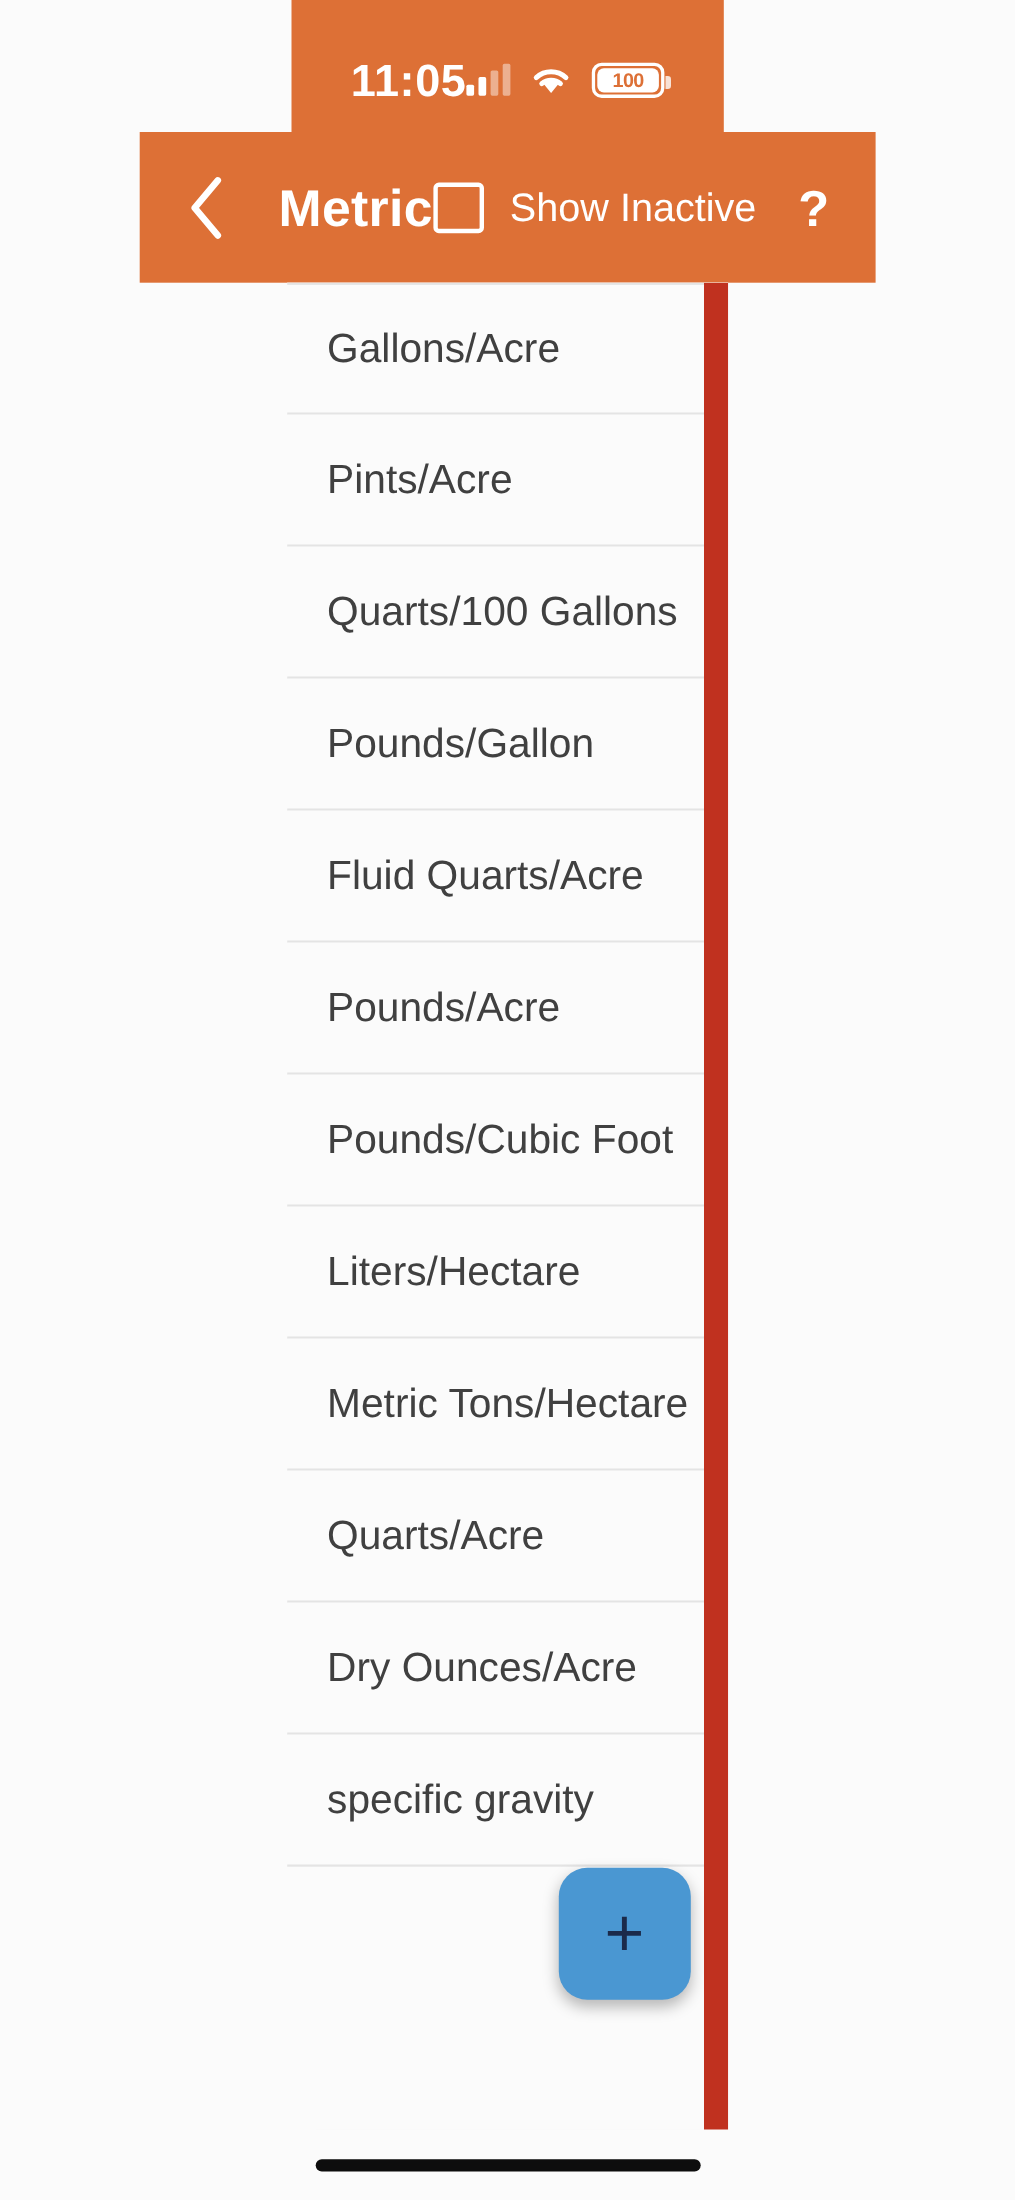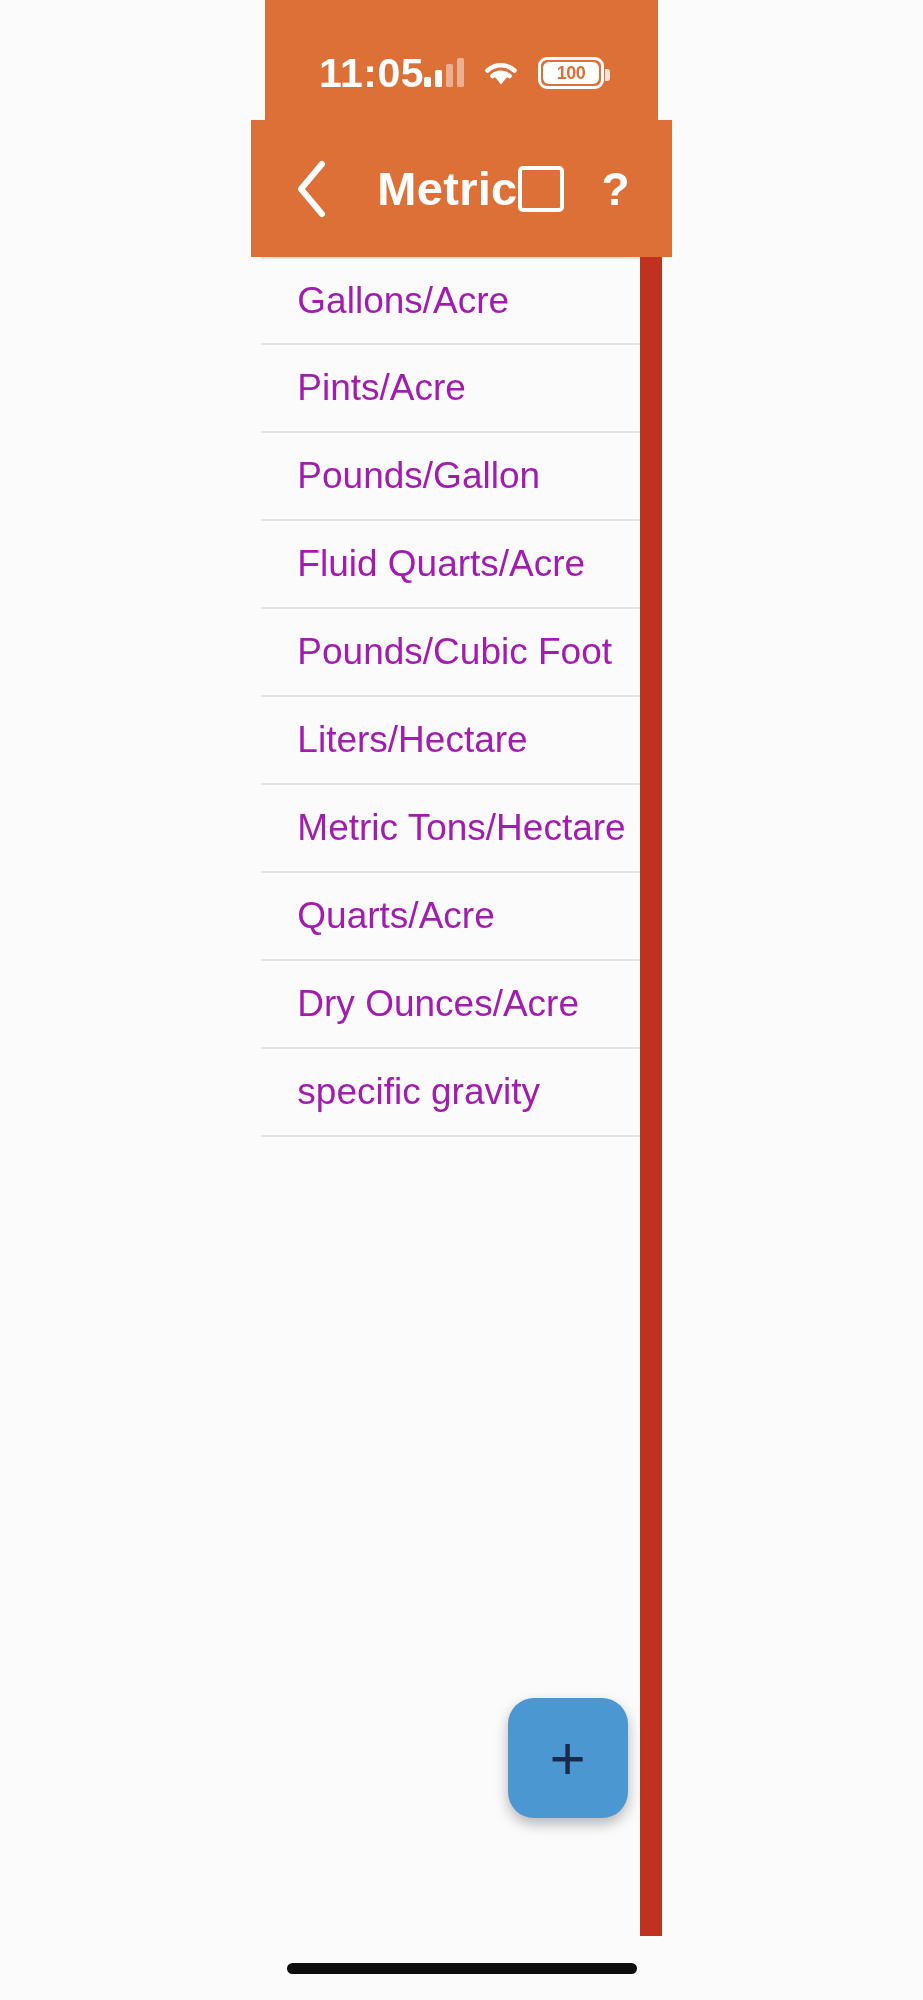--- a/index.html
+++ b/index.html
@@ -147,27 +147,27 @@
   .list-wrap {
     position: relative;
     flex: 1 1 auto;
     background: #fbfbfb;
     overflow: hidden;
   }
   .list {
     list-style: none;
   }
   .list-item {
-    height: 88px;
+    height: 120px;
     display: flex;
     align-items: center;
     padding: 0 36px;
     border-bottom: 2px solid #e4e4e4;
     background: #fbfbfb;
-    color: #a21caf;
+    color: #404040;
     font-size: 37px;
     cursor: pointer;
   }
   .list-item:first-child { border-top: 2px solid #e4e4e4; }
 
   
   .accent {
     position: absolute;
     right: 0;
     top: 0;
@@ -243,37 +243,44 @@
 
   <div class="navbar">
     <div class="back-btn">
       <svg width="34" height="58" viewBox="0 0 34 58">
         <path d="M28 4 L7 29 L28 54" stroke="#ffffff" stroke-width="6" fill="none" stroke-linecap="round" stroke-linejoin="round"></path>
       </svg>
     </div>
     <div class="nav-title">Metric</div>
     <div class="nav-right">
       <div class="checkbox"></div>
+      <div class="show-inactive-label">Show Inactive</div>
       <div class="help-btn">?</div>
     </div>
   </div>
 
   <div class="list-wrap">
     <ul class="list" id="rates-list">
         <li class="list-item">
           <span>Gallons/Acre</span>
         </li>
         <li class="list-item">
           <span>Pints/Acre</span>
         </li>
         <li class="list-item">
+          <span>Quarts/100 Gallons</span>
+        </li>
+        <li class="list-item">
           <span>Pounds/Gallon</span>
         </li>
         <li class="list-item">
           <span>Fluid Quarts/Acre</span>
+        </li>
+        <li class="list-item">
+          <span>Pounds/Acre</span>
         </li>
         <li class="list-item">
           <span>Pounds/Cubic Foot</span>
         </li>
         <li class="list-item">
           <span>Liters/Hectare</span>
         </li>
         <li class="list-item">
           <span>Metric Tons/Hectare</span>
         </li>

